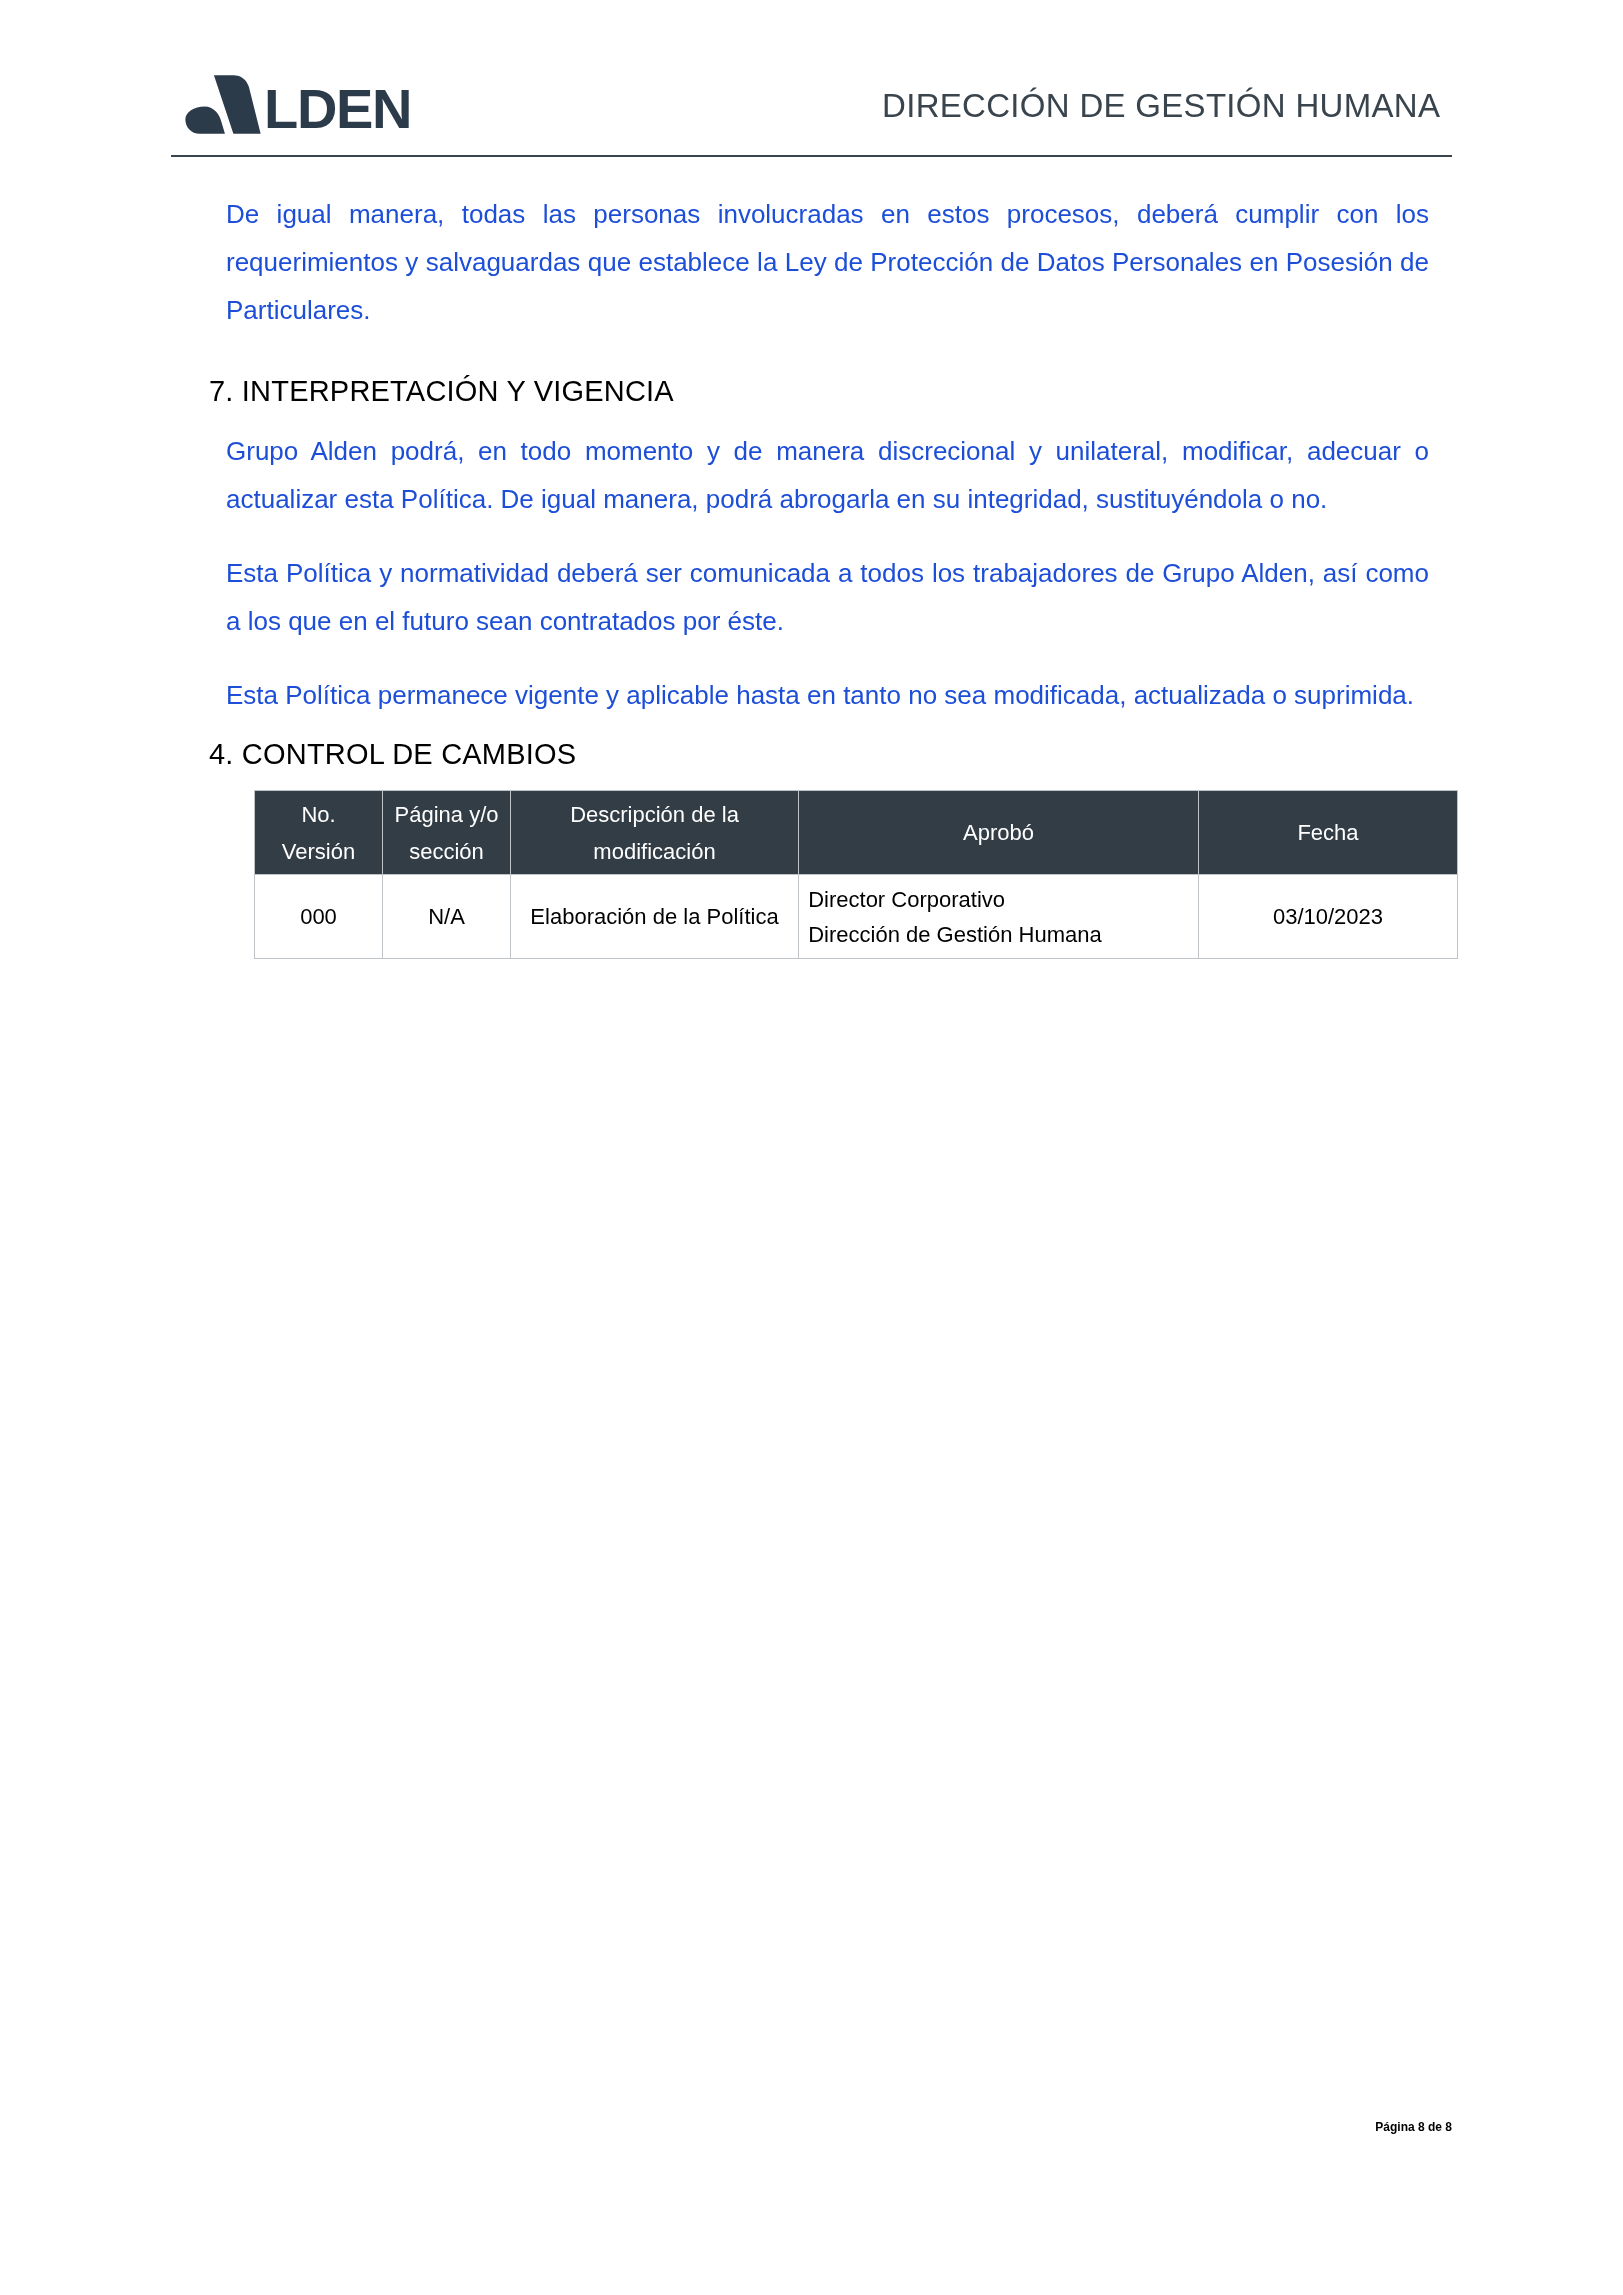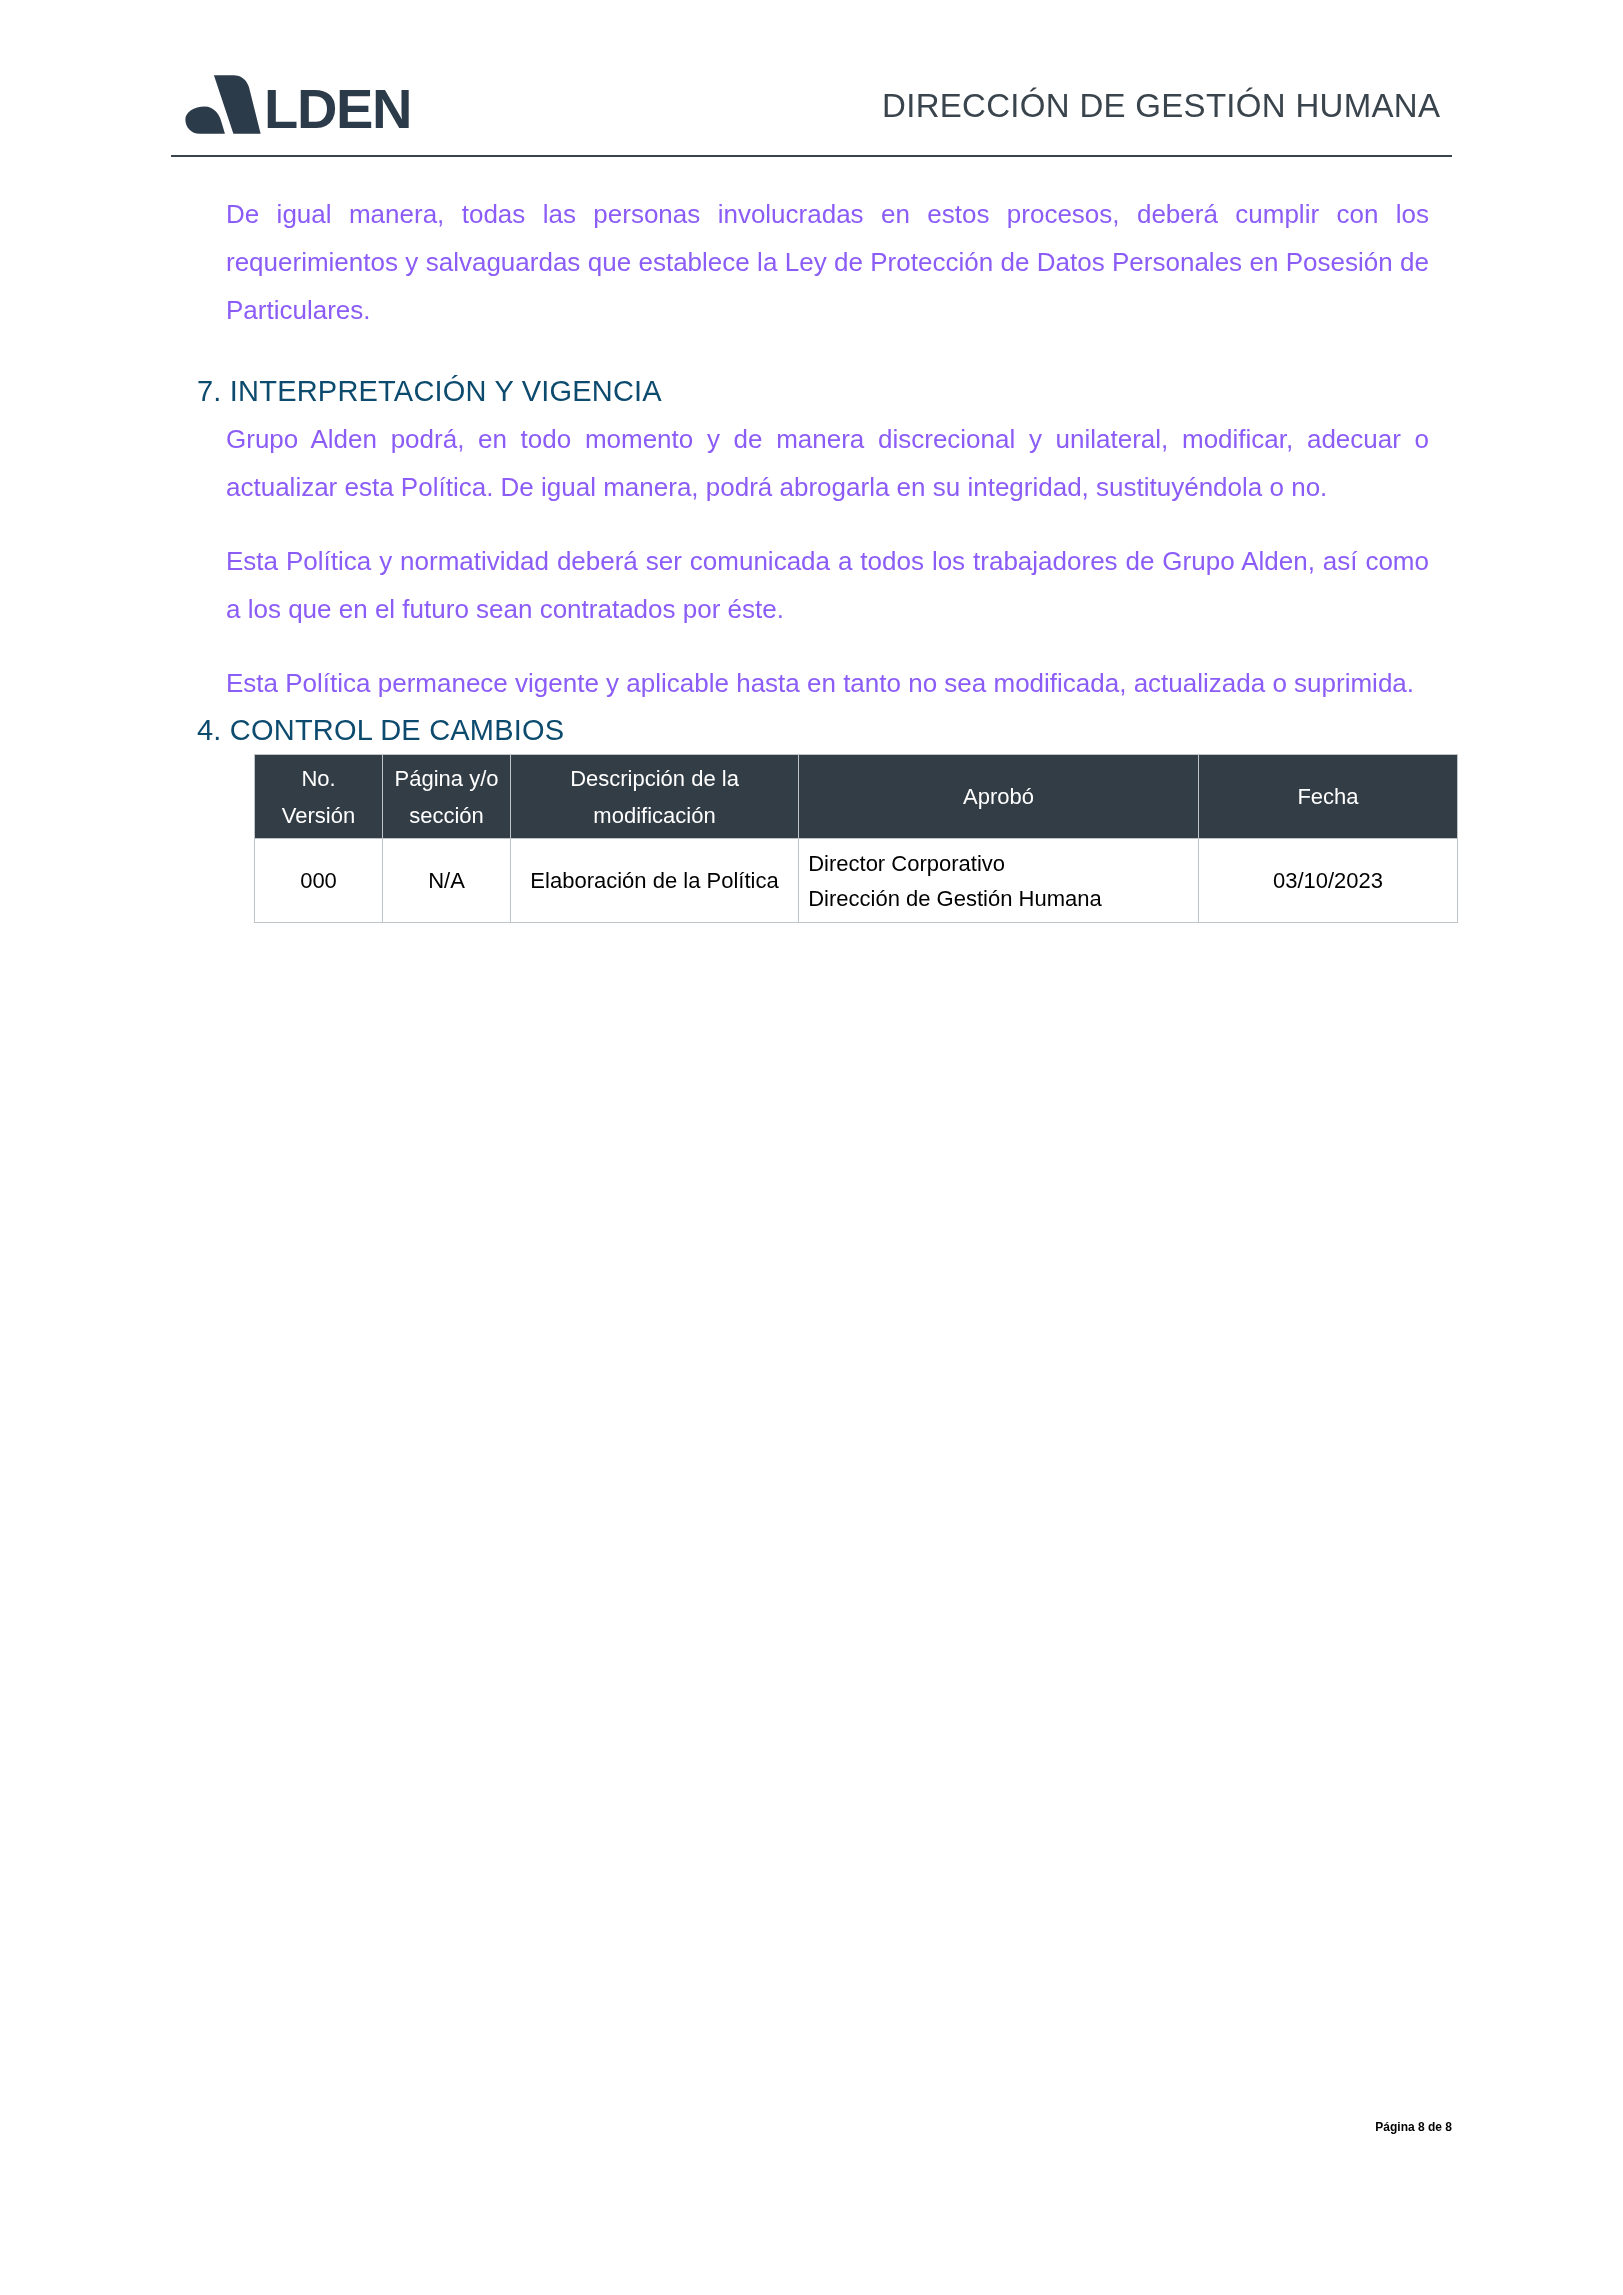--- a/index.html
+++ b/index.html
@@ -80,32 +80,32 @@
     top: 190px;
     width: 1236px;
   }
 
   p.body-par {
     margin: 0 0 0 33px;
     font-size: 26px;
     line-height: 48px;
     text-align: justify;
     text-justify: inter-word;
-    color: #8b5cf6;
+    color: #1d4ed8;
     font-weight: 400;
   }
   p.gap-after { margin-bottom: 26px; }
   p.gap-big   { margin-bottom: 38px; }
 
   h2.section-heading {
-    margin: 4px;
+    margin: 16px;
     font-size: 29px;
     font-weight: 400;
     line-height: 39px;
-    color: #0c4a6e;
+    color: #000000;
     letter-spacing: 0.2px;
   }
   .sp-before-7 { margin-top: 44px; }
   .sp-after-7  { margin-bottom: 30px; }
   .sp-before-8 { margin-top: 115px; }
   .sp-after-8  { margin-bottom: 35px; }
 
   
   .table-wrap {
     margin-left: 33px;

